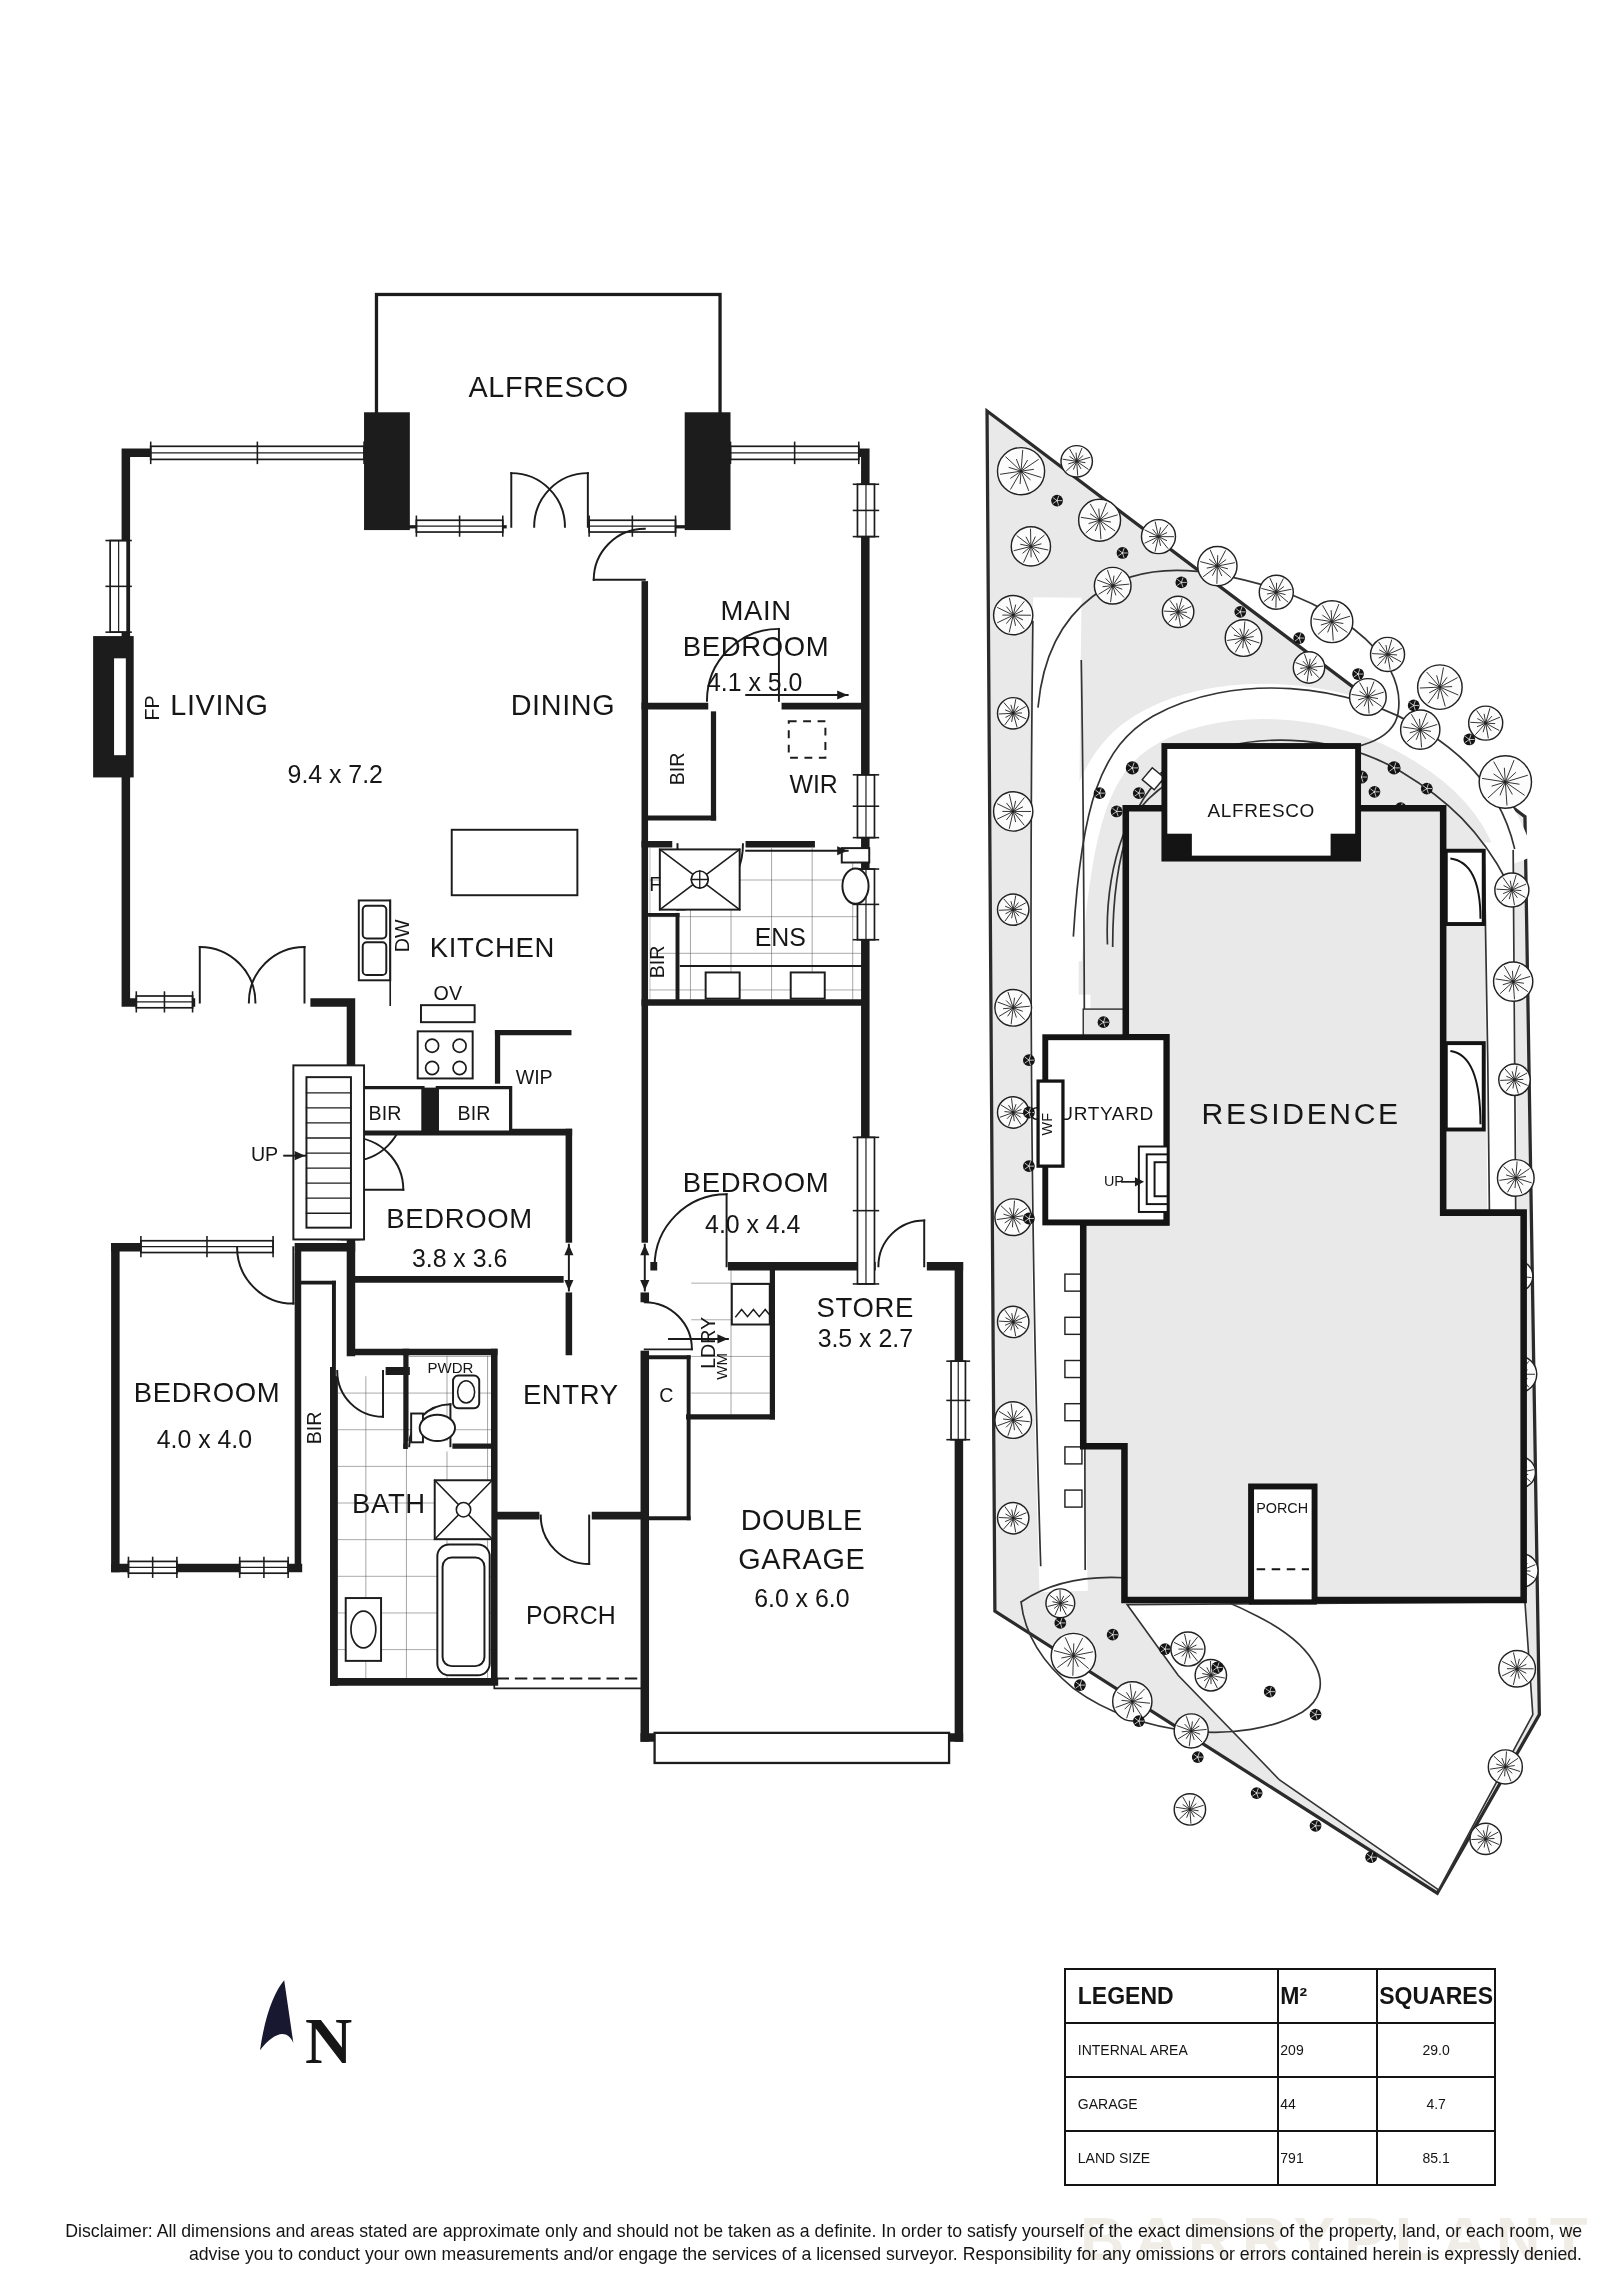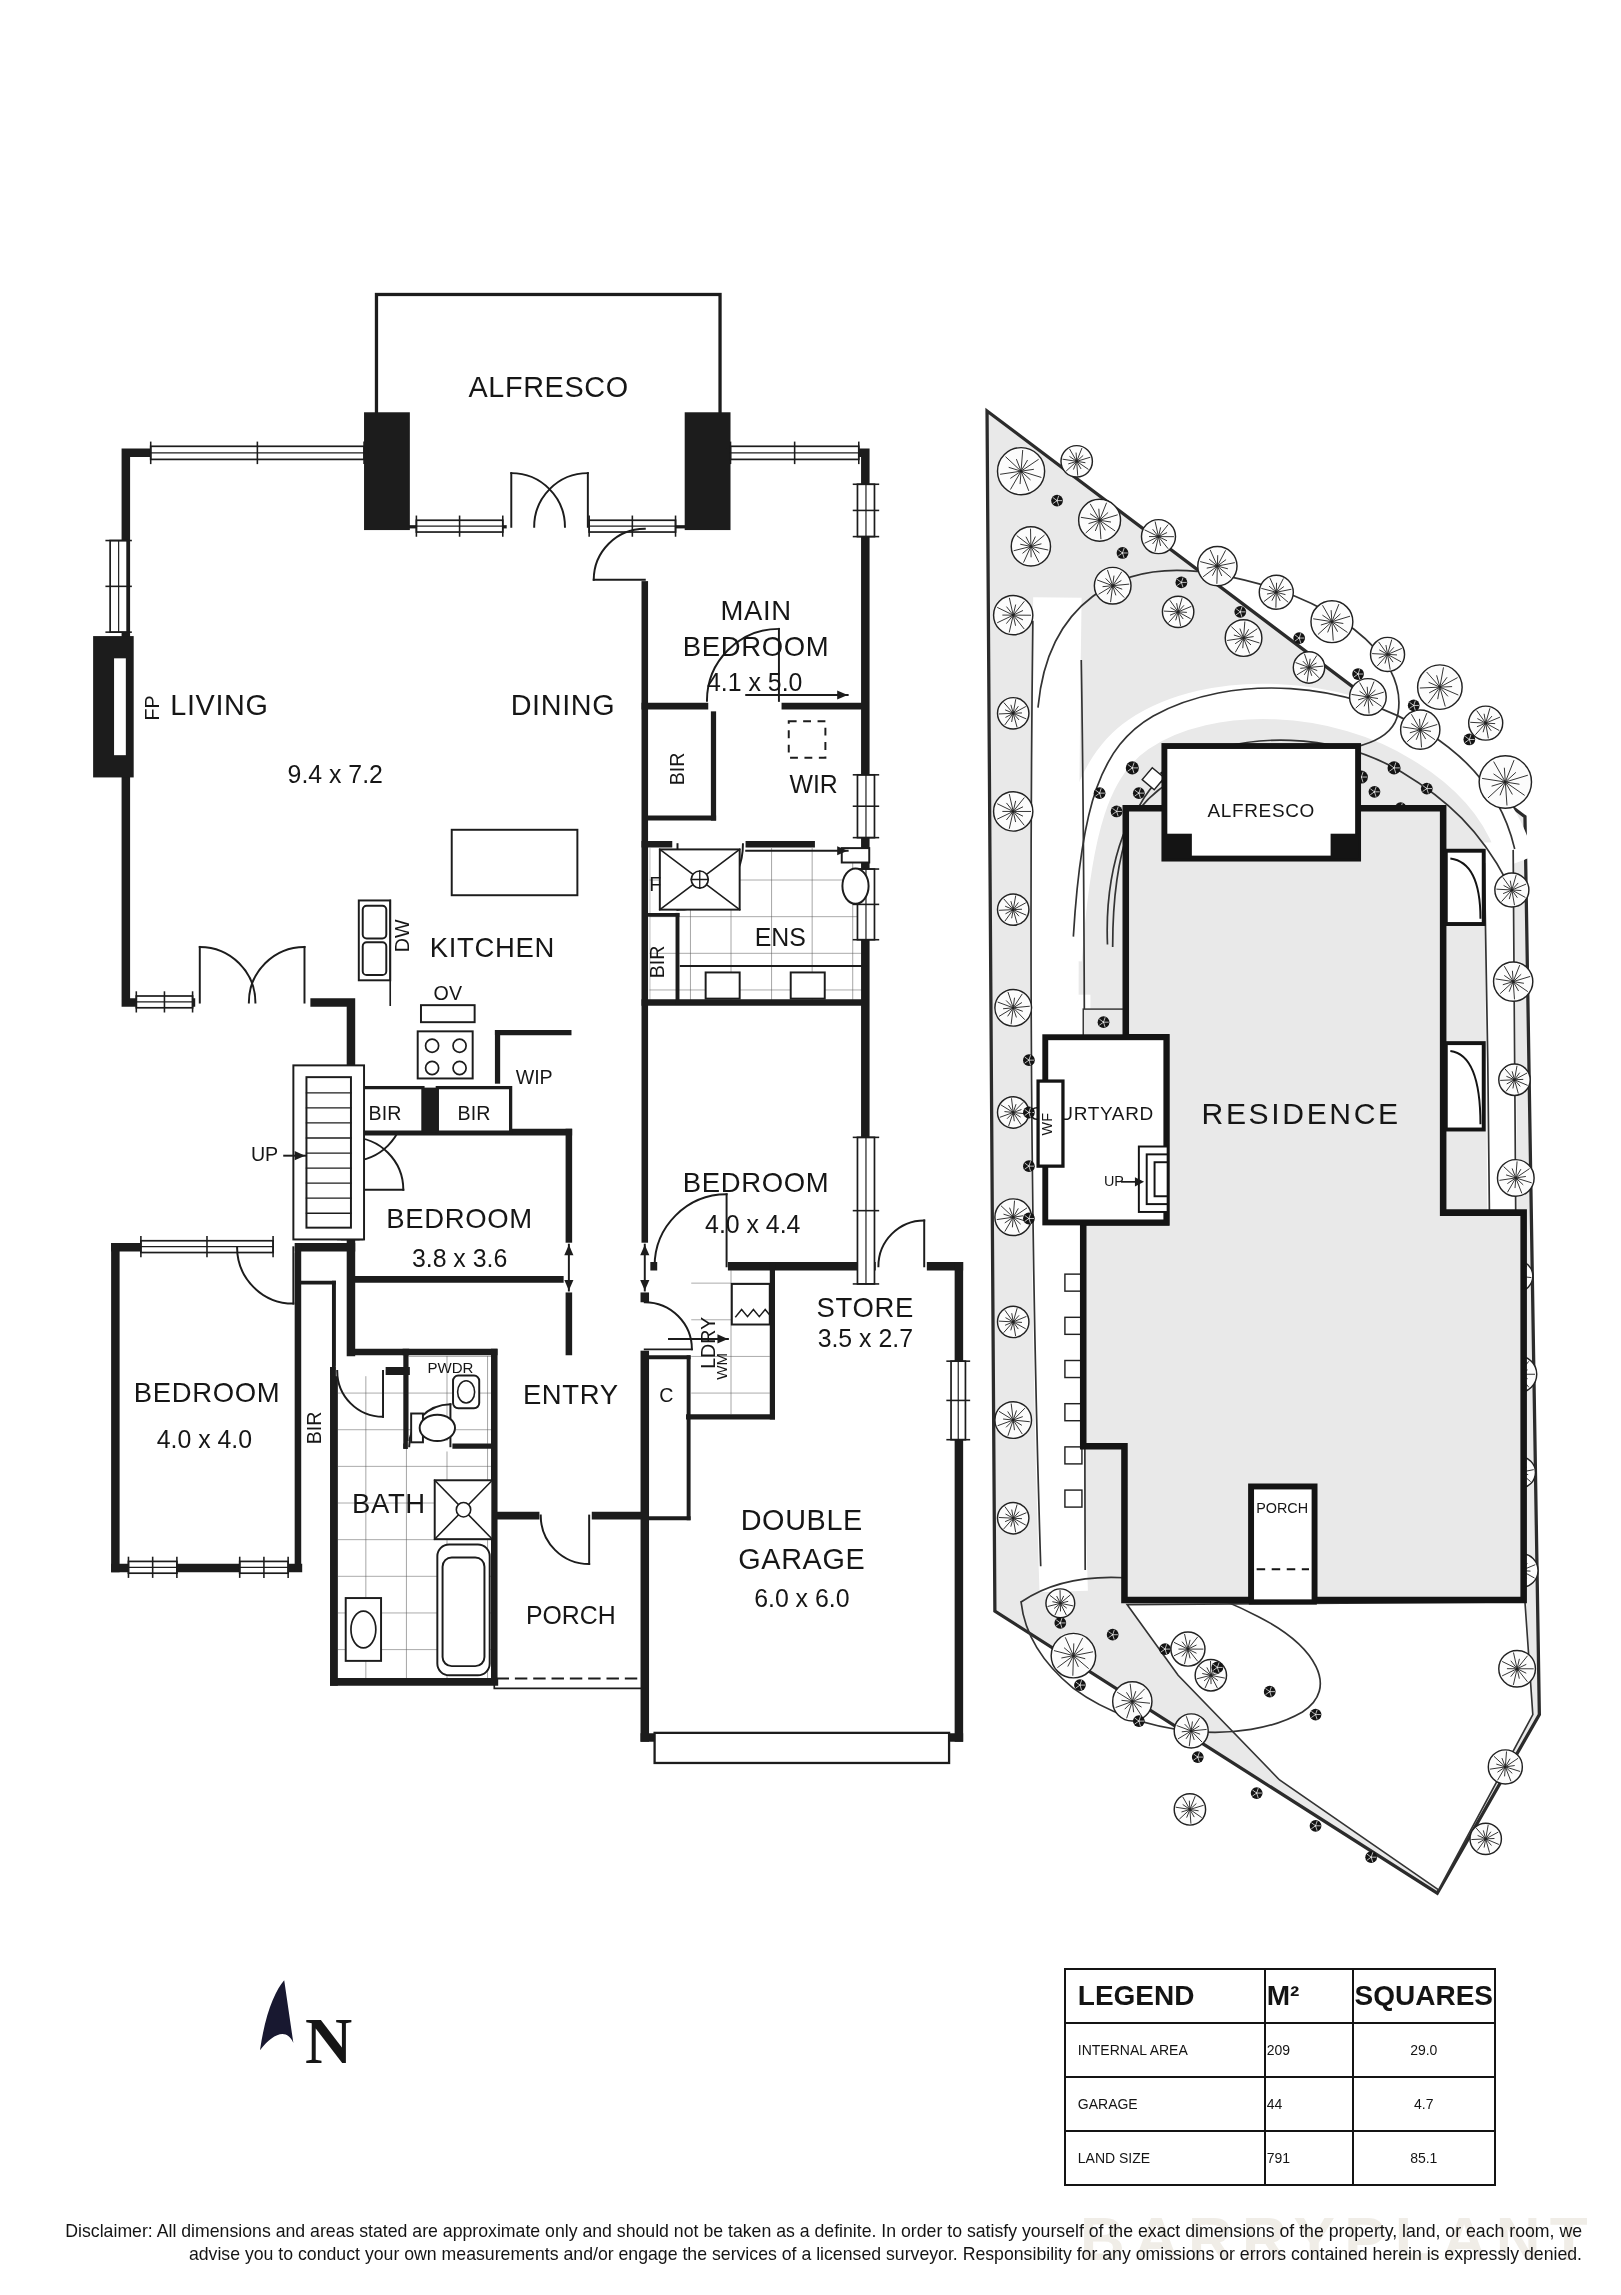--- a/index.html
+++ b/index.html
@@ -12,21 +12,21 @@
   .sm{font-size:30px;}
   .xs{font-size:23px;}
   .site-big{font-size:46px;letter-spacing:4px;}
   .site-md{font-size:29px;letter-spacing:1px;}
   .site-sm{font-size:22px;}
   .n-letter{font-family:"Liberation Serif",serif;font-size:100px;font-weight:bold;}
   
   .legend{position:absolute;left:1064px;top:1968px;width:432px;border-collapse:collapse;}
   .legend th,.legend td{border:2.6px solid #141414;color:#141414;height:54px;box-sizing:border-box;
      font-size:14px;vertical-align:middle;background:#fff;}
-  .legend th{font-weight:bold;font-size:28px;}
+  .legend th{font-weight:bold;font-size:23px;}
   .legend .c1{width:224px;text-align:left;padding-left:11.8px;}
   .legend .c2{width:106px;text-align:left;}
   .legend .c3{width:102px;text-align:center;}
   .legend tr td.c1{font-weight:normal;}
   .disclaimer{position:absolute;left:39px;top:2220px;width:1543px;text-align:right;
      font-size:17.7px;line-height:1.32;color:#141414;z-index:3;}
   .watermark{position:absolute;left:1080px;top:2203px;font-size:62px;font-weight:bold;
      letter-spacing:9.2px;color:#f0ede7;z-index:1;}
 </style>
 </head>

